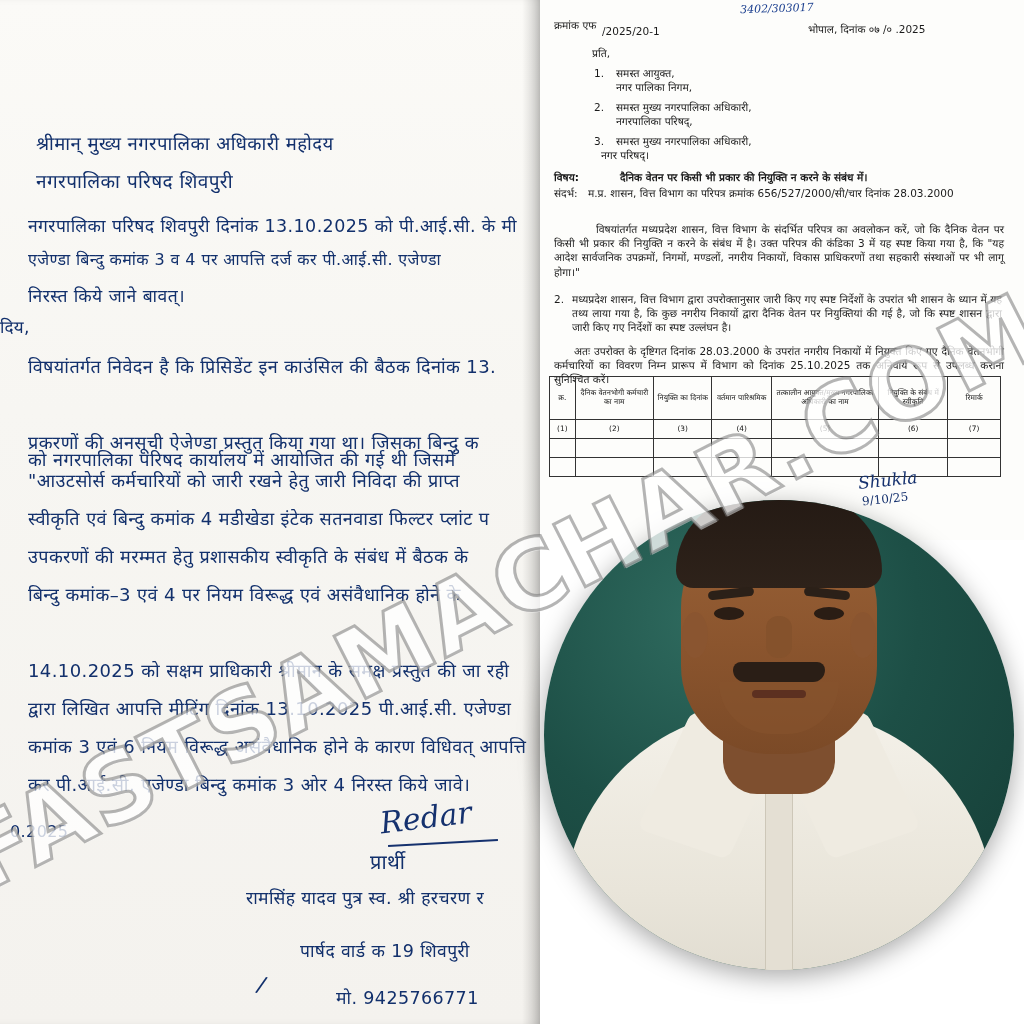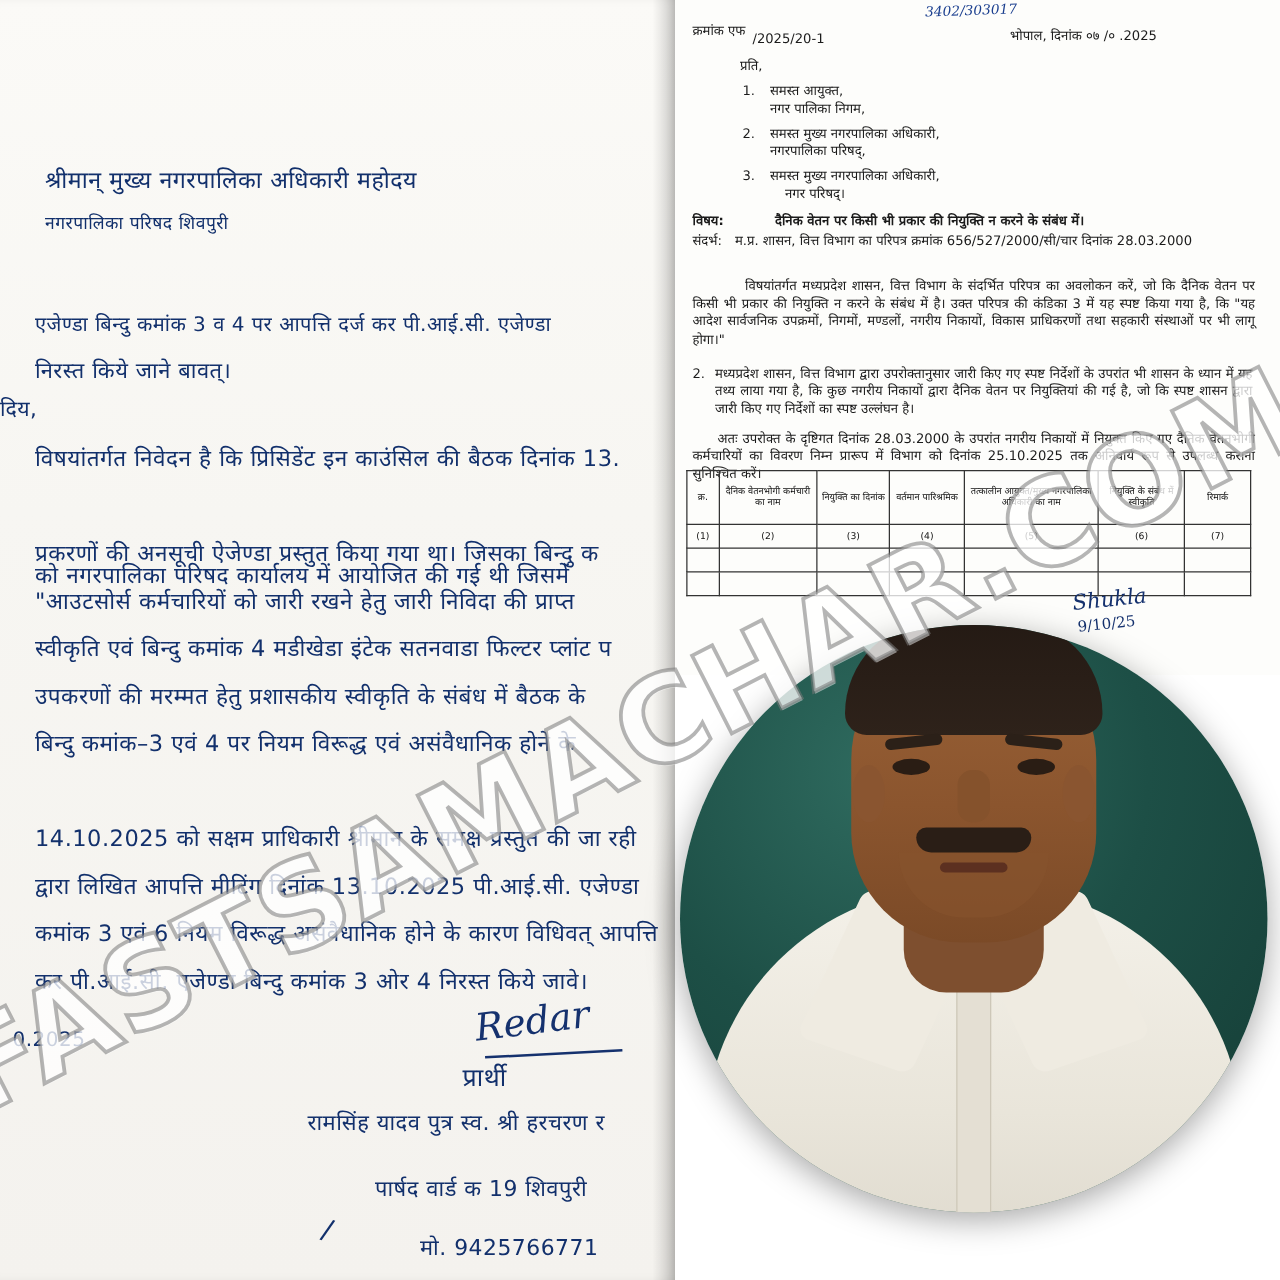--- a/index.html
+++ b/index.html
@@ -27,21 +27,21 @@
     font-family:"DejaVu Sans", sans-serif;
     letter-spacing:.4px;
   }
   .hw-line{
     position:absolute;
     white-space:nowrap;
     font-size:17px;
     transform-origin:left center;
   }
   .hw-head1{left:36px;top:130px;font-size:18.5px;}
-  .hw-head2{left:36px;top:168px;font-size:14px;}
+  .hw-head2{left:36px;top:168px;font-size:19px;}
   .hw-sub1{left:28px;top:213px;font-size:17.5px;}
   .hw-sub2{left:28px;top:248px;font-size:16px;}
   .hw-sub3{left:28px;top:283px;font-size:17.5px;}
   .hw-left-mark{left:0px;top:315px;font-size:17px;}
 
   .body-line{left:28px;font-size:18px;}
   .sign-script{
     position:absolute;left:380px;top:800px;
     font-family:"DejaVu Serif", serif;
     font-style:italic;font-size:30px;color:#15316e;
@@ -164,20 +164,21 @@
 </head>
 <body>
 
 <div class="canvas">
 
   <div class="letter-left">
 
     <div class="hw hw-line hw-head1">श्रीमान् मुख्य नगरपालिका अधिकारी महोदय</div>
     <div class="hw hw-line hw-head2">नगरपालिका परिषद शिवपुरी</div>
 
+    <div class="hw hw-line hw-sub1">नगरपालिका परिषद शिवपुरी दिनांक 13.10.2025 को पी.आई.सी. के मी</div>
     <div class="hw hw-line hw-sub2">एजेण्डा बिन्दु कमांक 3 व 4 पर आपत्ति दर्ज कर पी.आई.सी. एजेण्डा</div>
     <div class="hw hw-line hw-sub3">निरस्त किये जाने बावत्।</div>
 
     <div class="hw hw-line hw-left-mark">दिय,</div>
 
     <div class="hw hw-line body-line" style="top:354px;">विषयांतर्गत निवेदन है कि प्रिसिडेंट इन काउंसिल की बैठक दिनांक 13.</div>
     <div class="hw hw-line body-line" style="top:400px;margin-top:47px;">को नगरपालिका परिषद कार्यालय में आयोजित की गई थी जिसमें</div>
     <div class="hw hw-line body-line" style="top:430px;">प्रकरणों की अनसूची ऐजेण्डा प्रस्तुत किया गया था। जिसका बिन्दु क</div>
     <div class="hw hw-line body-line" style="top:468px;">"आउटसोर्स कर्मचारियों को जारी रखने हेतु जारी निविदा की प्राप्त</div>
     <div class="hw hw-line body-line" style="top:506px;">स्वीकृति एवं बिन्दु कमांक 4 मडीखेडा इंटेक सतनवाडा फिल्टर प्लांट प</div>
@@ -216,21 +217,21 @@
     <div class="rl" style="left:54px;top:66px;">1.</div>
     <div class="rl" style="left:76px;top:66px;">समस्त आयुक्त,</div>
     <div class="rl" style="left:76px;top:80px;">नगर पालिका निगम,</div>
 
     <div class="rl" style="left:54px;top:100px;">2.</div>
     <div class="rl" style="left:76px;top:100px;">समस्त मुख्य नगरपालिका अधिकारी,</div>
     <div class="rl" style="left:76px;top:114px;">नगरपालिका परिषद्,</div>
 
     <div class="rl" style="left:54px;top:134px;">3.</div>
     <div class="rl" style="left:76px;top:134px;">समस्त मुख्य नगरपालिका अधिकारी,</div>
-    <div class="rl" style="left:88px;top:148px;">नगर परिषद्।</div>
+    <div class="rl" style="left:61px;top:148px;">नगर परिषद्।</div>
 
     <div class="rl rl-b" style="left:14px;top:170px;">विषय:</div>
     <div class="rl rl-b" style="left:48px;top:170px;margin-left:32px;">दैनिक वेतन पर किसी भी प्रकार की नियुक्ति न करने के संबंध में।</div>
 
     <div class="rl" style="left:14px;top:186px;">संदर्भ:</div>
     <div class="rl rl-just" style="left:48px;top:186px;width:412px;">म.प्र. शासन, वित्त विभाग का परिपत्र क्रमांक 656/527/2000/सी/चार दिनांक 28.03.2000</div>
 
     <div class="rl rl-just" style="left:14px;top:222px;width:450px;text-indent:42px;">विषयांतर्गत मध्यप्रदेश शासन, वित्त विभाग के संदर्भित परिपत्र का अवलोकन करें, जो कि दैनिक वेतन पर किसी भी प्रकार की नियुक्ति न करने के संबंध में है। उक्त परिपत्र की कंडिका 3 में यह स्पष्ट किया गया है, कि "यह आदेश सार्वजनिक उपक्रमों, निगमों, मण्डलों, नगरीय निकायों, विकास प्राधिकरणों तथा सहकारी संस्थाओं पर भी लागू होगा।"</div>
 
     <div class="rl" style="left:14px;top:292px;">2.</div>

